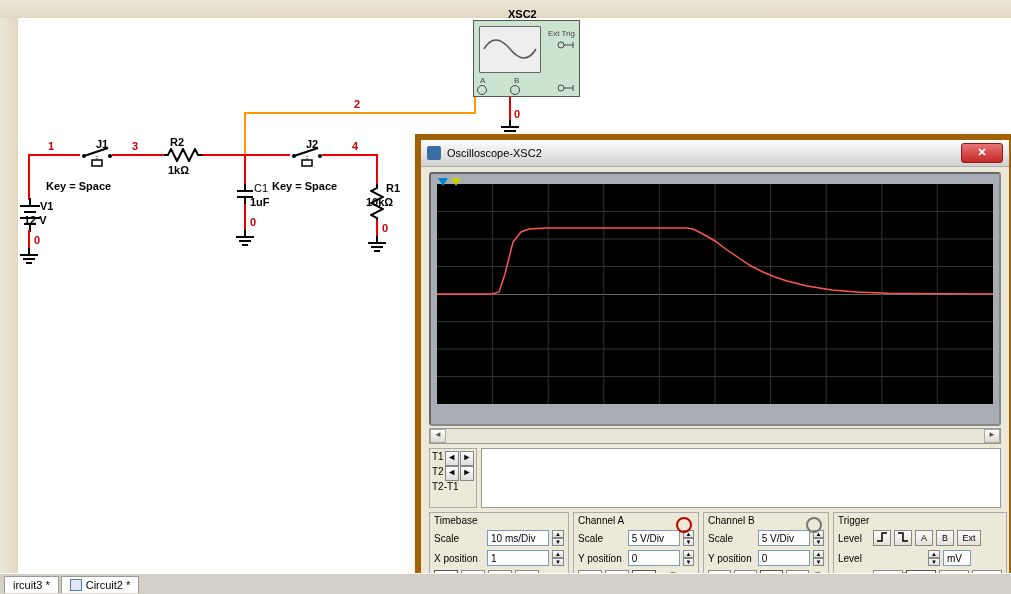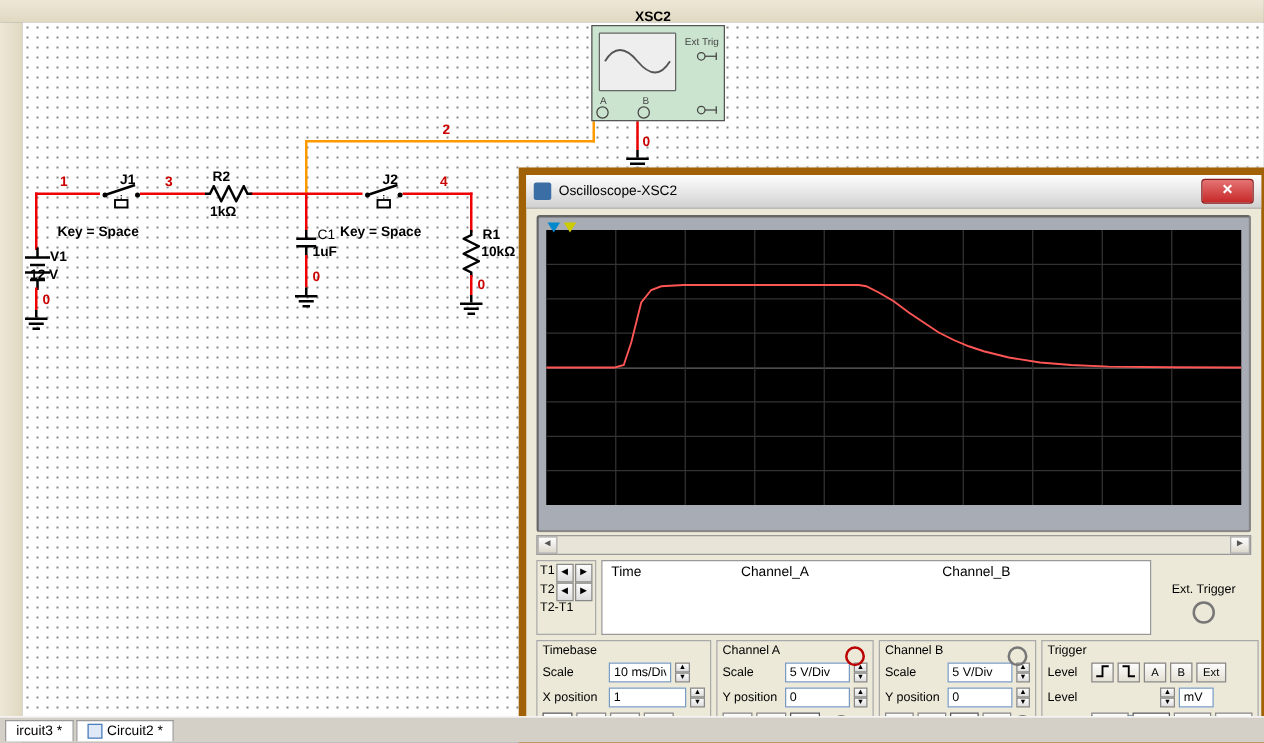--- a/index.html
+++ b/index.html
@@ -170,21 +170,21 @@
   </div>
   <span class="comp" style="left:288px;top:120px;font-weight:bold">J2</span>
   <span class="comp" style="left:254px;top:162px;font-weight:bold">Key = Space</span>
 
   <div class="comp" style="left:352px;top:166px">
     <svg width="14" height="38" viewBox="0 0 14 38">
         <polyline points="7,0 7,4 1,7 13,13 1,19 13,25 1,31 7,34 7,38" fill="none" stroke="#000" stroke-width="2"></polyline>
       </svg>
   </div>
   <span class="comp" style="left:368px;top:164px;font-weight:bold">R1</span>
-  <span class="comp" style="left:367px;top:178px;font-weight:bold">10kΩ</span>
+  <span class="comp" style="left:348px;top:178px;font-weight:bold">10kΩ</span>
   <div class="wire-v red" style="left:358px;top:202px;height:16px"></div>
   <span class="comp dkred" style="left:364px;top:204px">0</span>
   <div class="comp gnd" style="left:349px;top:218px">
     <div class="v"></div>
       <div class="a" style="width:18px"></div>
       <div class="a" style="width:12px;margin-top:2px"></div>
       <div class="a" style="width:6px;margin-top:2px"></div>
   </div>
 
   <span class="title-win" style="position:absolute;left:490px;top:-10px">XSC2</span>
@@ -266,46 +266,37 @@
           <div class="ab">◄</div>
           <div class="ab">►</div>
         </div>
       <div class="row">
           <span>T2-T1</span>
         </div>
     </div>
     <div class="read-box">
       <table>
         <tbody>
-            <tr>
-              <th>Time</th>
-              <th>Channel_A</th>
-              <th>Channel_B</th>
-            </tr>
         <tr>
               <td></td>
               <td></td>
               <td></td>
             </tr>
       </tbody>
         </table>
     </div>
-    <div class="ext-trig">
-      <span>Ext. Trigger</span>
-      <div class="jack"></div>
-    </div>
   </div>
 
   <div class="panel-ctrl">
 
     <div class="grp" style="width:154px">
       <div class="ttl">Timebase</div>
       <div class="row">
           <label>Scale</label>
-          <input class="inp" style="width: 50px; text-align: right;" value="10 ms/Div">
+          <input class="inp" style="width: 62px;" value="10 ms/Div">
           <div class="spin">
             <div>▲</div>
             <div>▼</div>
           </div>
         </div>
       <div class="row">
           <label>X position</label>
           <input class="inp" style="width: 62px;" value="1">
           <div class="spin">
             <div>▲</div>

